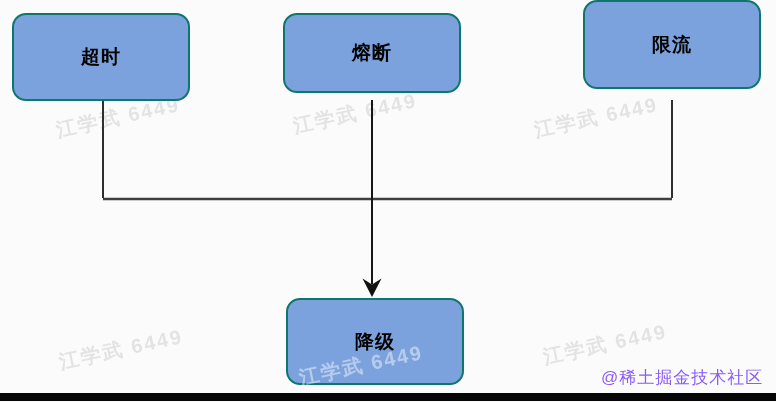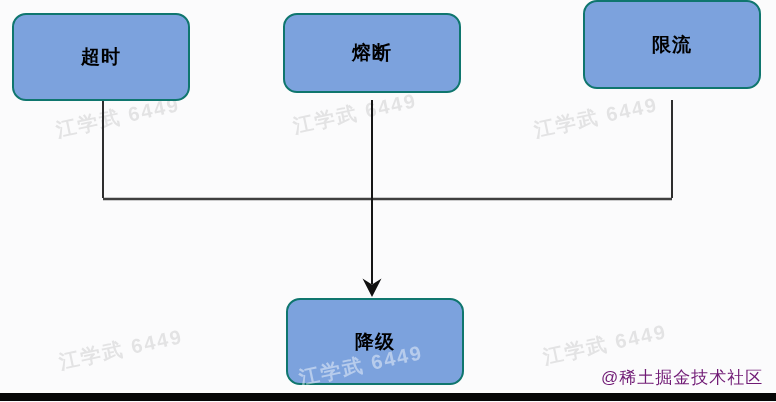--- a/index.html
+++ b/index.html
@@ -34,21 +34,21 @@
     pointer-events:none;
   }
   .wm1{left:55px;top:104px;}
   .wm2{left:292px;top:100px;}
   .wm3{left:533px;top:104px;}
   .wm4{left:58px;top:336px;}
   .wm5{left:542px;top:331px;}
   .wm-onbox{left:298px;top:352px;color:rgba(255,255,255,0.45);}
   .credit{
     position:absolute;left:601px;top:366px;
-    font-size:17px;color:#701a75;letter-spacing:1px;
+    font-size:17px;color:#8b5cf6;letter-spacing:1px;
     white-space:nowrap;
   }
   .footer-bar{
     position:absolute;left:0;top:393px;width:776px;height:8px;
     background:#060606;
   }
 </style>
 </head>
 <body>
 

